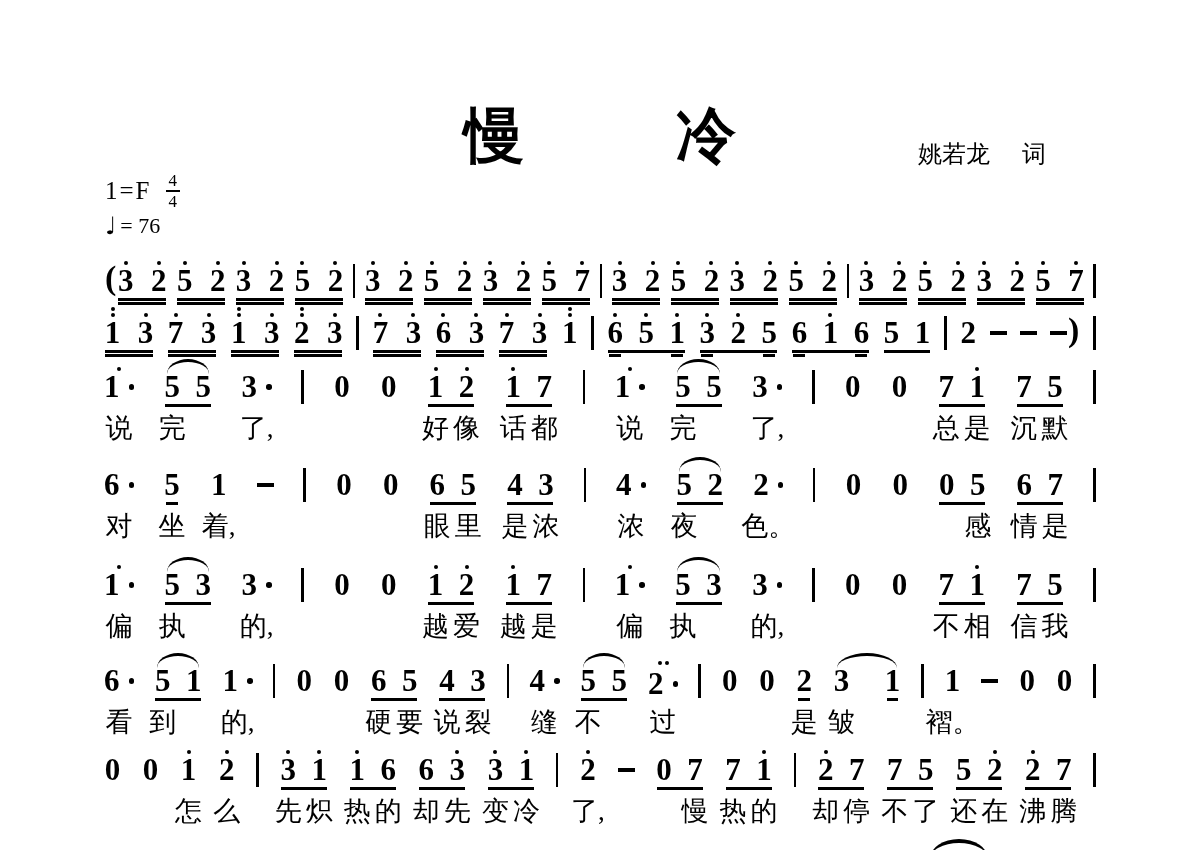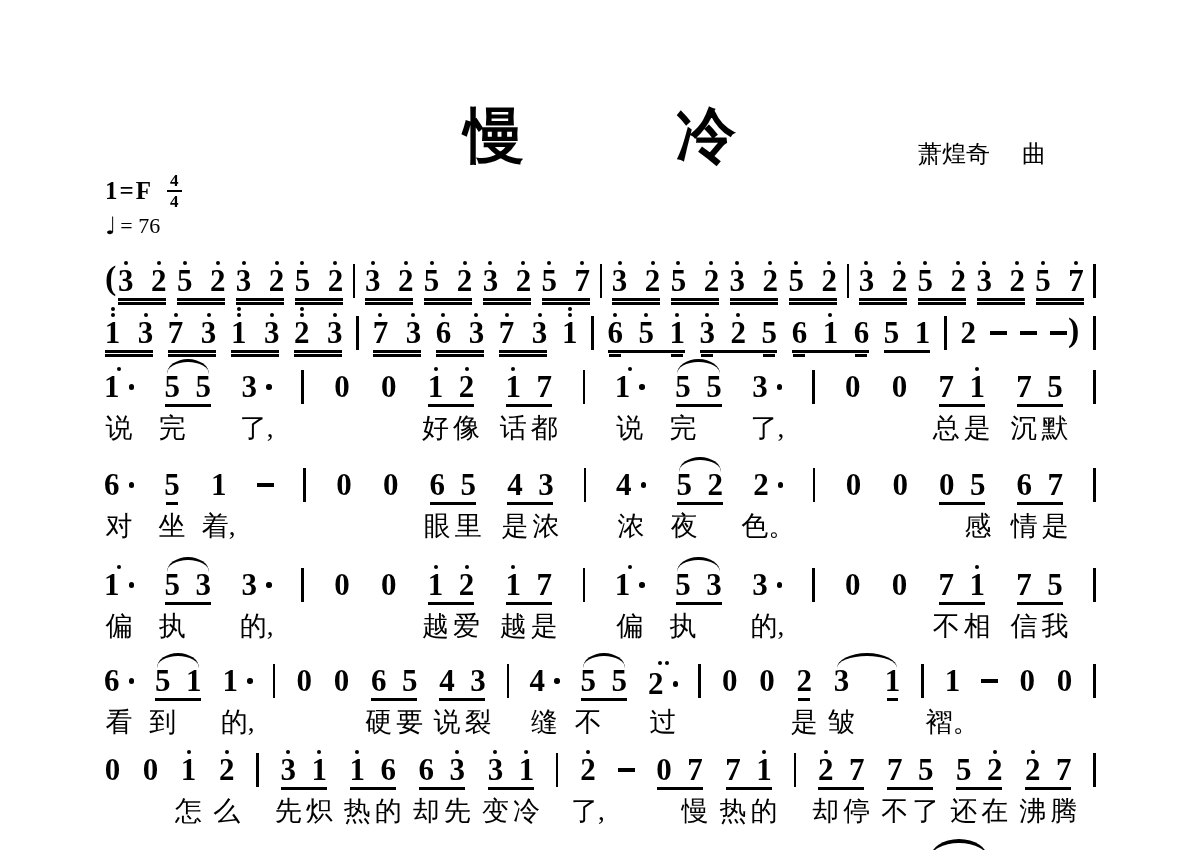--- a/index.html
+++ b/index.html
@@ -5,21 +5,21 @@
   html,body{margin:0;padding:0;background:#fff;}
   .page{position:relative;width:1200px;height:850px;background:#ffffff;overflow:hidden;
         color:#000;font-family:"Liberation Serif",serif;}
   
   .title{position:absolute;top:104px;left:0;right:0;display:flex;justify-content:center;
          gap:152px;font-size:60px;font-weight:bold;line-height:64px;}
   .subtitle{position:absolute;top:181px;left:0;right:0;text-align:center;font-size:21px;}
   .credits{position:absolute;top:134px;left:918px;width:176px;font-size:24px;line-height:40px;}
   .credit-row{display:flex;}
   .credit-name{width:104px;}
-  .keysig{position:absolute;top:172px;left:105px;font-size:25px;font-weight:bold;
+  .keysig{position:absolute;top:172px;left:105px;font-size:25px;font-weight:normal;
           display:flex;align-items:center;letter-spacing:2px;}
   .meter{display:inline-flex;flex-direction:column;align-items:center;margin-left:14px;
          font-size:17px;line-height:17px;letter-spacing:0;}
   .mtop{border-bottom:2px solid #000;padding:0 3px 1px;}
   .mbot{padding-top:1px;}
   .tempo{position:absolute;top:212px;left:105px;font-size:22px;display:flex;align-items:center;gap:4px;}
   .tempo-note{font-family:"DejaVu Sans",sans-serif;font-size:24px;}
   
   .sysrow{position:absolute;left:104px;width:992px;display:flex;
           justify-content:space-between;align-items:flex-start;}
@@ -52,22 +52,22 @@
 <div class="page">
 
   <div class="title">
     <span>慢</span>
     <span>冷</span>
   </div>
 
 
   <div class="credits">
     <div class="credit-row">
-      <span class="credit-name">萧煌奇</span>
-      <span class="credit-role">曲</span>
+      <span class="credit-name">姚若龙</span>
+      <span class="credit-role">词</span>
     </div>
   </div>
 
   <div class="keysig">
     <span>1=F</span>
     <span class="meter">
       <span class="mtop">4</span>
       <span class="mbot">4</span>
     </span>
   </div>

